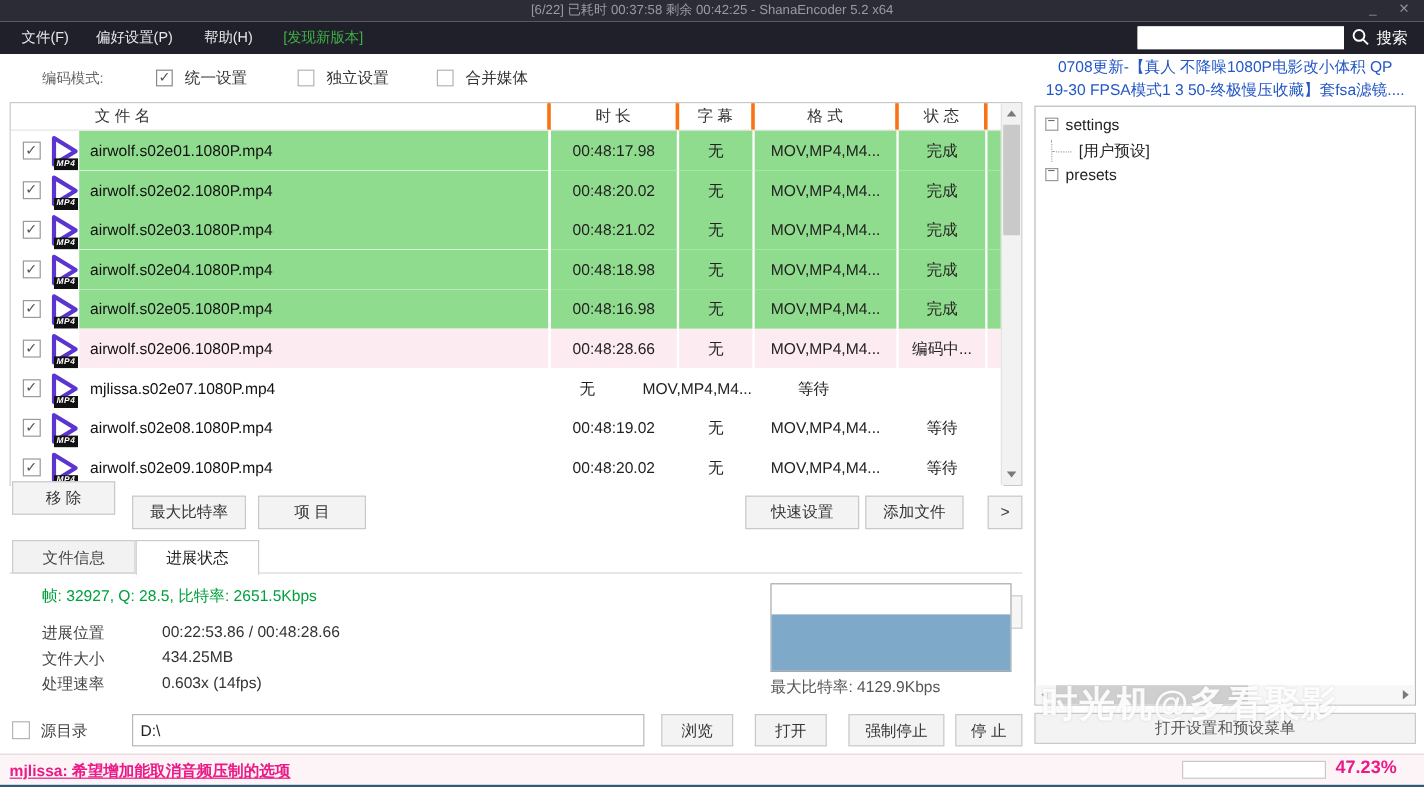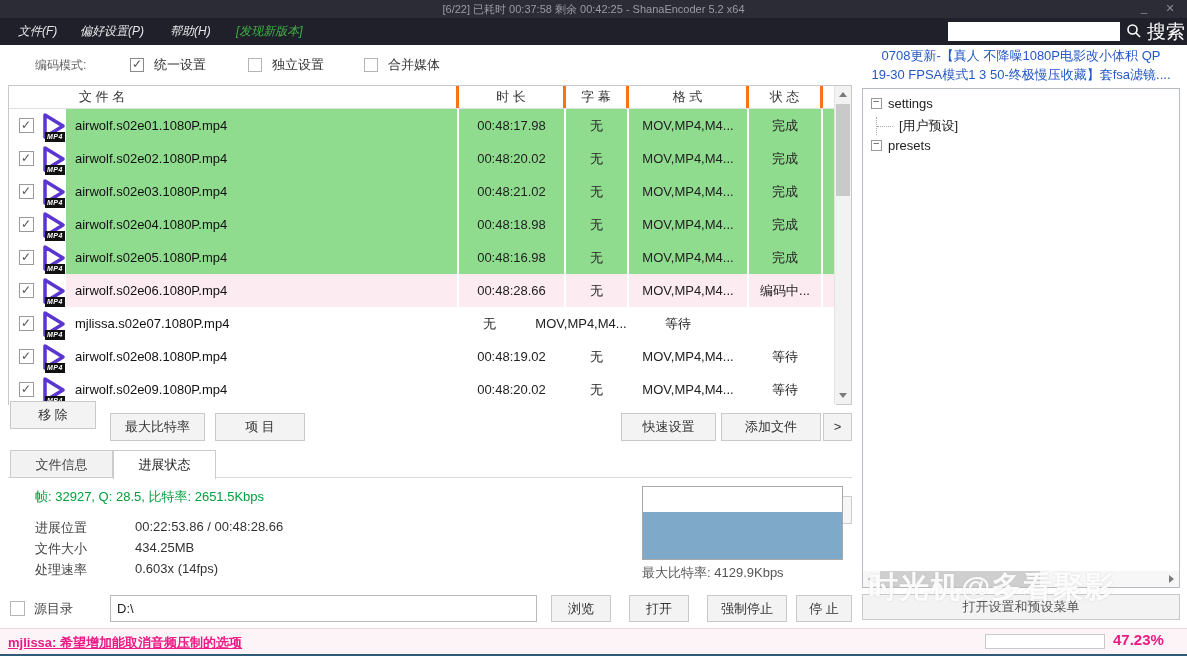--- a/index.html
+++ b/index.html
@@ -9,26 +9,26 @@
 
   
   .titlebar { position:absolute; left:0; top:0; width:100%; height:18px; background:#2c2c36; }
   .title { display:block; text-align:center; line-height:18px; font-size:11px; color:#9a9aa4; }
   .win-btn { position:absolute; top:0; height:18px; line-height:16px; font-size:11px; color:#8d8d97; text-align:center; }
   .win-min { right:32px; width:22px; }
   .win-close { right:6px; width:22px; }
 
   
   .menubar { position:absolute; left:0; top:18px; width:100%; height:27px; background:#20202a; }
-  .menu-item { position:absolute; top:0; height:27px; line-height:27px; font-size:12px; color:#e6e6ea;font-style:italic; }
+  .menu-item { position:absolute; top:0; height:27px; line-height:27px; font-size:12px; color:#e6e6ea; }
   .mi-0 { left:18px; } .mi-1 { left:80px; } .mi-2 { left:170px; } .mi-3 { left:236px; color:#3fb045; }
   .search-input { position:absolute; left:948px; top:4px; width:172px; height:19px; background:#fff;
                   border:1px solid #fff; font-size:12px; padding:0 4px; }
   .search-icon { position:absolute; left:1126px; top:5px; width:16px; height:16px; }
-  .search-label { position:absolute; left:1147px; top:0; height:27px; line-height:27px; font-size:19px; color:#fff; }
+  .search-label { position:absolute; left:1147px; top:0; height:27px; line-height:27px; font-size:13px; color:#fff; }
 
   
   .toolbar-label { position:absolute; left:35px; top:45px; height:40px; line-height:40px; font-size:12px; color:#666; }
   .ckgroup { position:absolute; top:45px; height:40px; }
   .ck-0 { left:130px; } .ck-1 { left:248px; } .ck-2 { left:364px; }
   .ckbox { position:absolute; left:0; top:13px; width:14px; height:14px; background:#fff; border:1px solid #b4b4b4; }
   .ckbox.on { border-color:#8a8a8a; }
   .ckbox.on::after { content:"✓"; position:absolute; left:1px; top:-2px; font-size:12px; color:#555; }
   .cklabel { position:absolute; left:24px; top:0; height:40px; line-height:40px; font-size:13px; color:#333; white-space:nowrap; }
 
@@ -66,21 +66,21 @@
             border-right:4px solid transparent; border-top:5px solid #7a7a7a; }
   .vs-thumb { position:absolute; left:1px; top:18px; width:14px; height:92px; background:#c9c9c9; }
 
   
   .btn { position:absolute; height:28px; background:#f3f3f3; border:1px solid #c9c9c9; font-size:13px;
          color:#333; text-align:center; line-height:26px; white-space:nowrap; }
   #btn-remove { left:10px; top:401px; width:86px; }
   #btn-remove-all { left:110px; top:413px; width:95px; }
   #btn-project { left:215px; top:413px; width:90px; }
   #btn-quick { left:621px; top:413px; width:95px; }
-  #btn-add { left:721px; top:413px; width:100px; }
+  #btn-add { left:721px; top:413px; width:82px; }
   #btn-more { left:823px; top:413px; width:29px; }
 
   
   .tabline { position:absolute; left:8px; top:477px; width:844px; height:1px; background:#d8d8d8; }
   .tab { position:absolute; top:450px; height:28px; font-size:13px; text-align:center; line-height:27px; }
   #tab-info { left:10px; width:103px; background:#f2f2f2; border:1px solid #ccc; color:#444; }
   #tab-progress { left:113px; width:103px; height:29px; background:#fff; border:1px solid #ccc; border-bottom:none;
                   color:#222; z-index:2; }
   #btn-pause { left:755px; top:450px; width:97px; height:28px; background:#f6f6f6; border:1px solid #ccc;margin-top:46px; }
 

